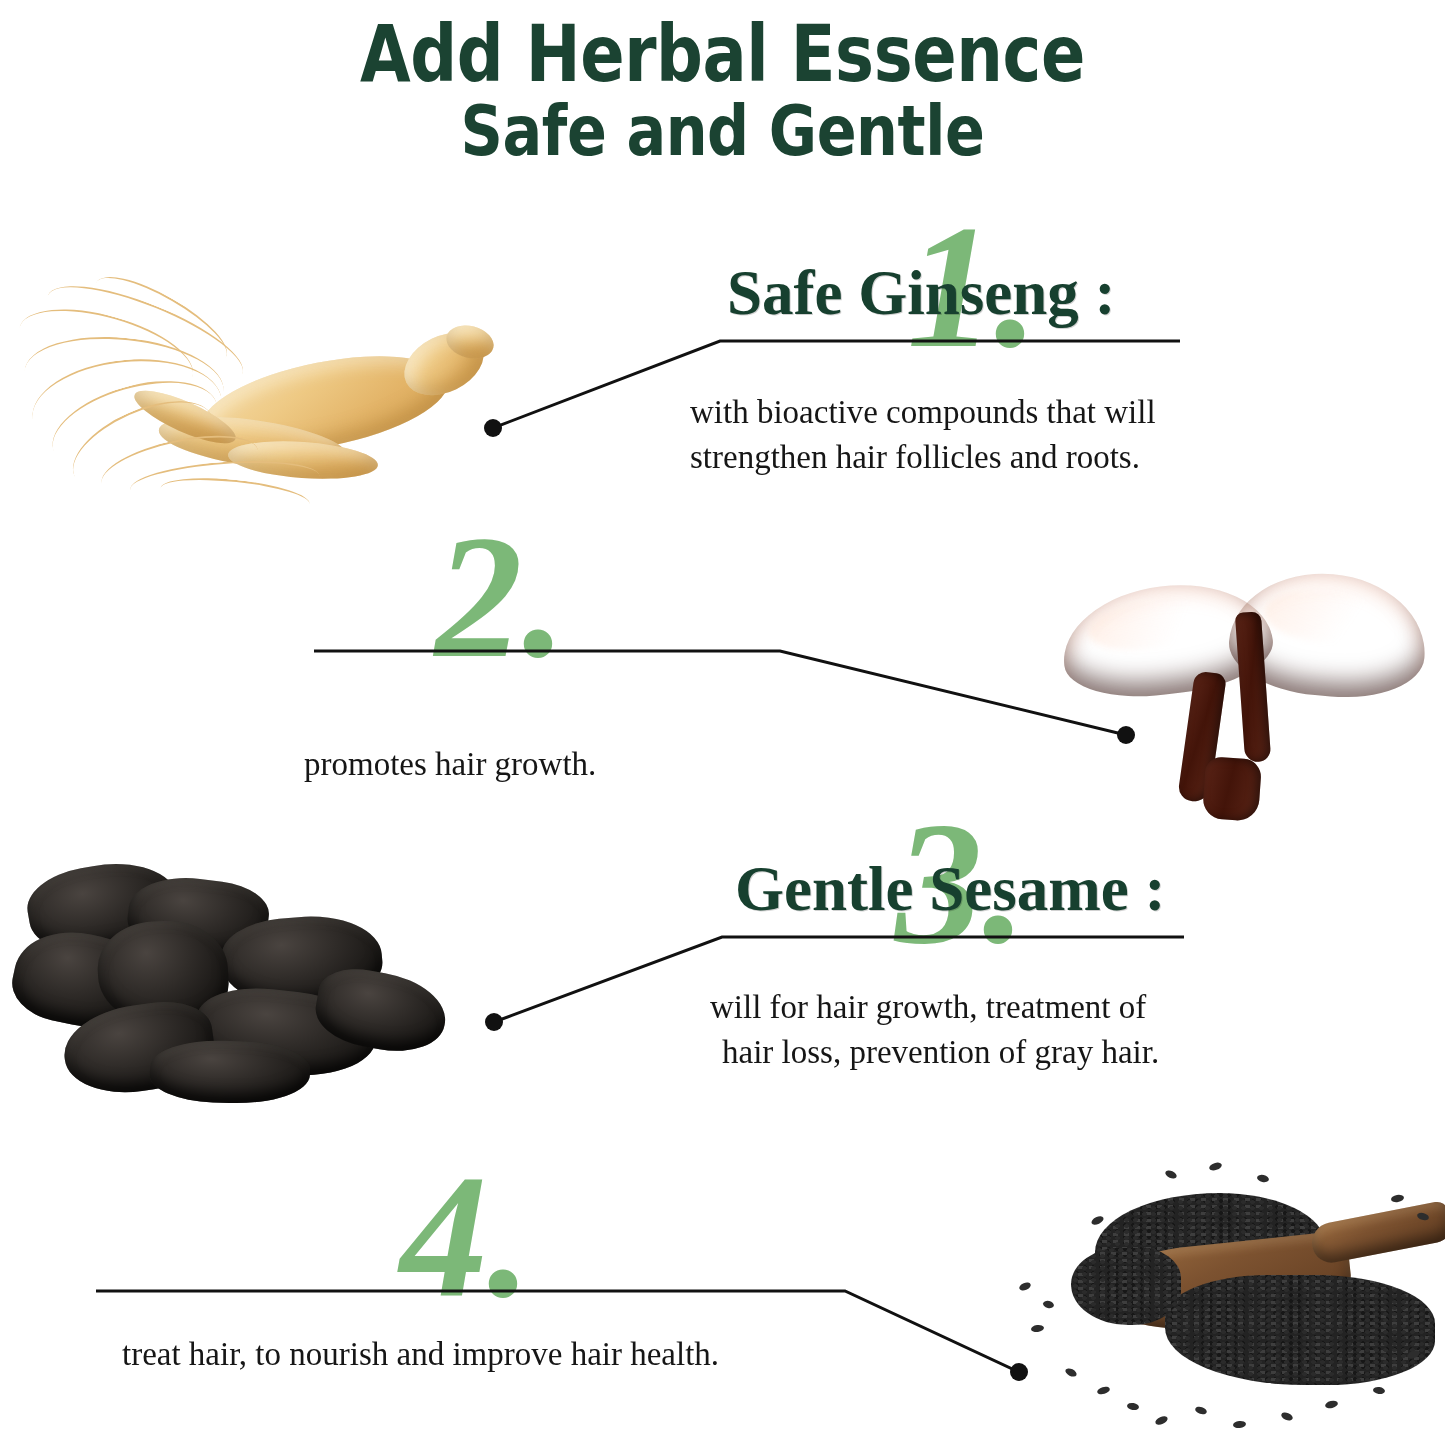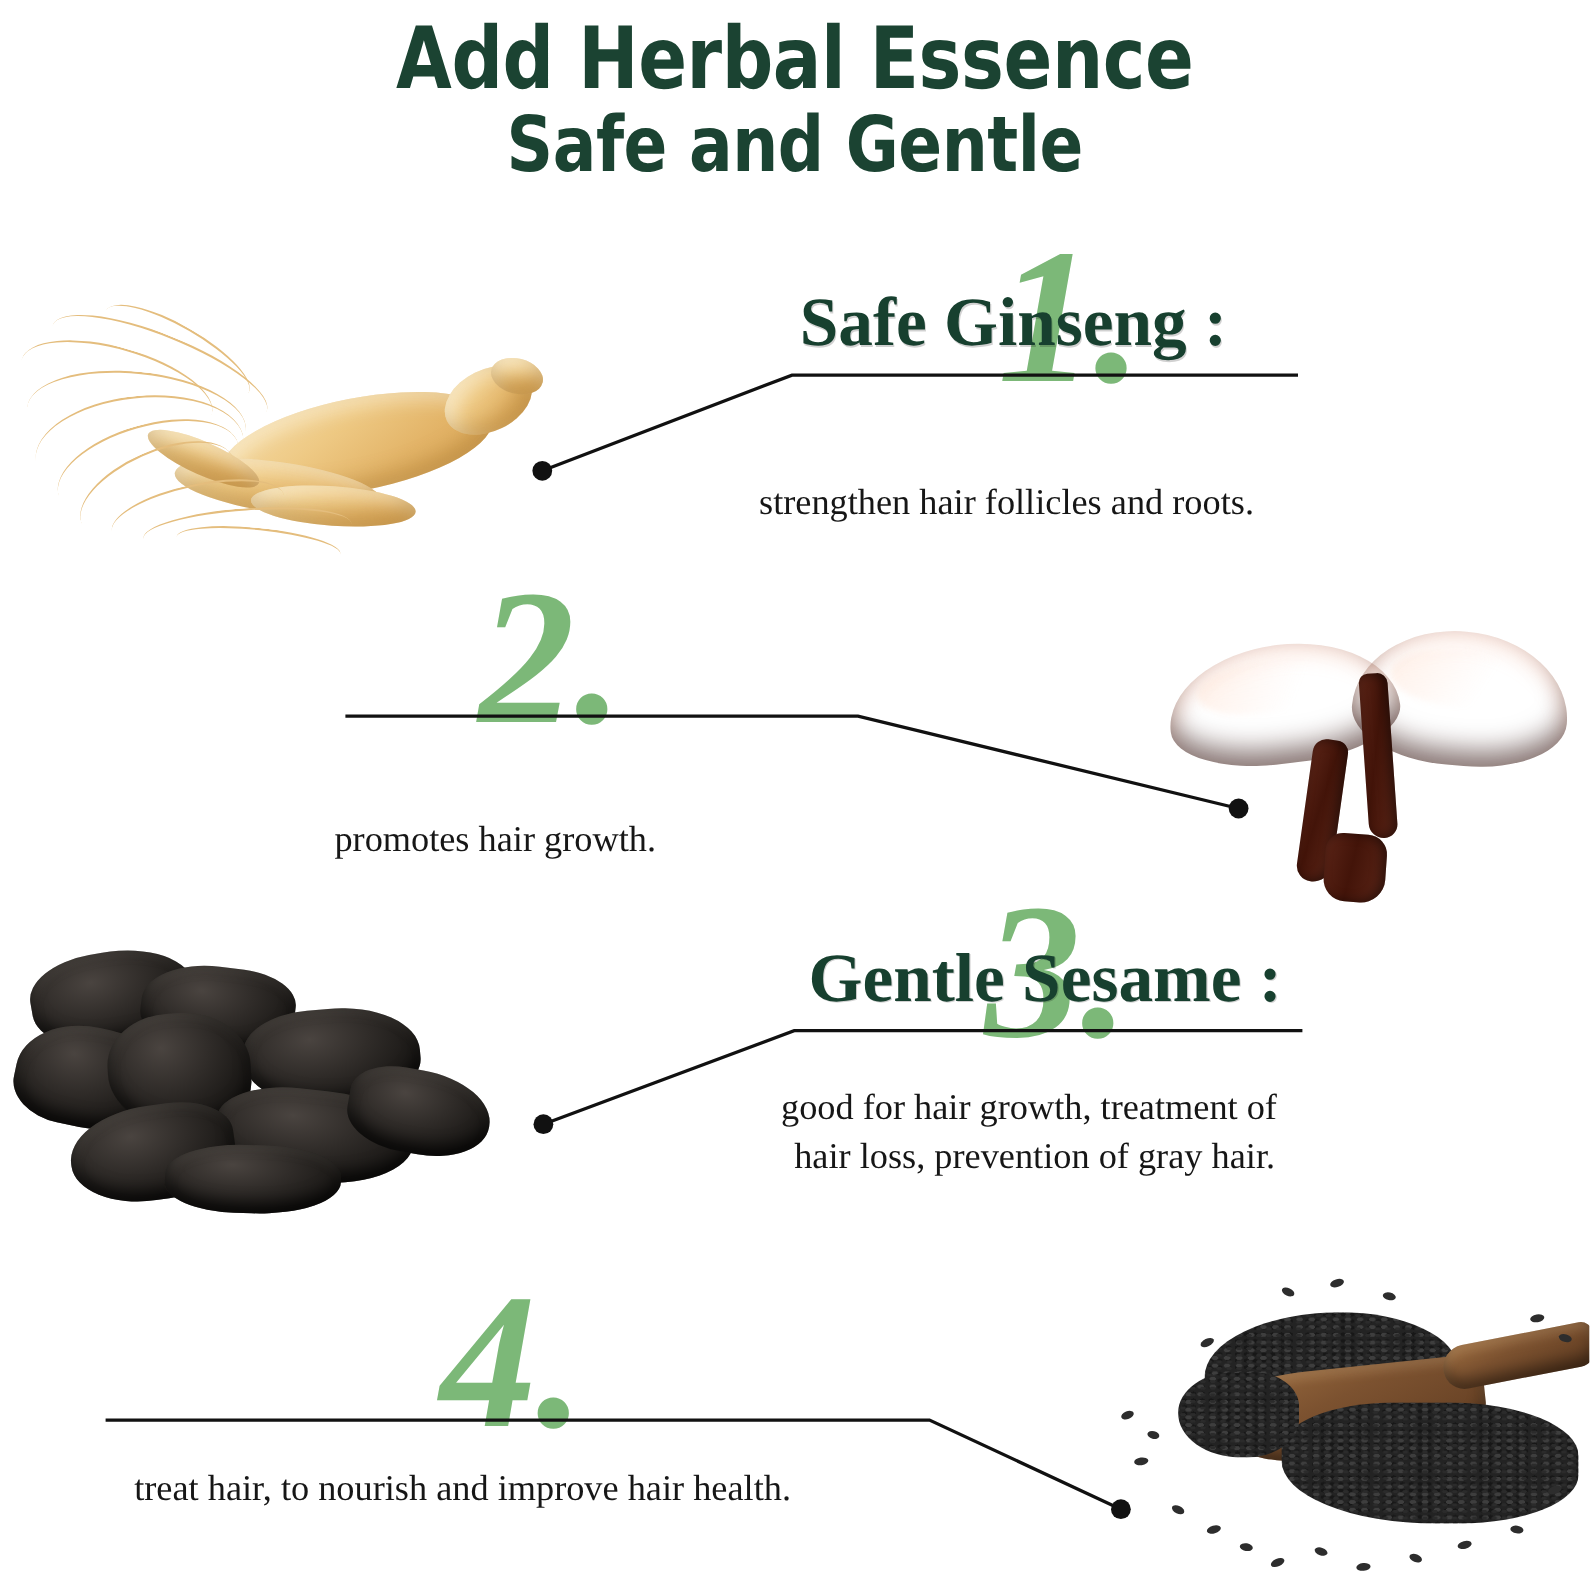--- a/index.html
+++ b/index.html
@@ -255,36 +255,37 @@
       <circle cx="1019" cy="1372" r="9" fill="#111111"></circle>
     </g>
   </svg>
 
   <div class="block" style="left:727px; top:262px; width:470px;">
     <div class="heading-wrap">
       <span class="big-num" style="left:180px; top:-62px;">1.</span>
       <span class="heading">Safe Ginseng :</span>
     </div>
   </div>
+  <div class="desc" style="left:690px; top:390px;">with bioactive compounds that will</div>
   <div class="desc" style="left:690px; top:435px;text-align:right;">strengthen hair follicles and roots.</div>
 
   <div class="block" style="left:325px; top:572px; width:470px;">
     <div class="heading-wrap">
       <span class="big-num" style="left:110px; top:-62px;">2.</span>
     </div>
   </div>
   <div class="desc" style="left:304px; top:742px;">promotes hair growth.</div>
 
   <div class="block" style="left:735px; top:858px; width:470px;">
     <div class="heading-wrap">
       <span class="big-num" style="left:160px; top:-62px;">3.</span>
       <span class="heading">Gentle Sesame :</span>
     </div>
   </div>
-  <div class="desc" style="left:710px; top:985px;">good for hair growth, treatment of</div>
+  <div class="desc" style="left:710px; top:985px;">will for hair growth, treatment of</div>
   <div class="desc" style="left:710px; top:1030px;margin-left:12px;">hair loss, prevention of gray hair.</div>
 
   <div class="block" style="left:100px; top:1212px; width:760px;">
     <div class="heading-wrap">
       <span class="big-num" style="left:300px; top:-62px;">4.</span>
     </div>
   </div>
   <div class="desc" style="left:122px; top:1332px;">treat hair, to nourish and improve hair health.</div>
 
 </div>

